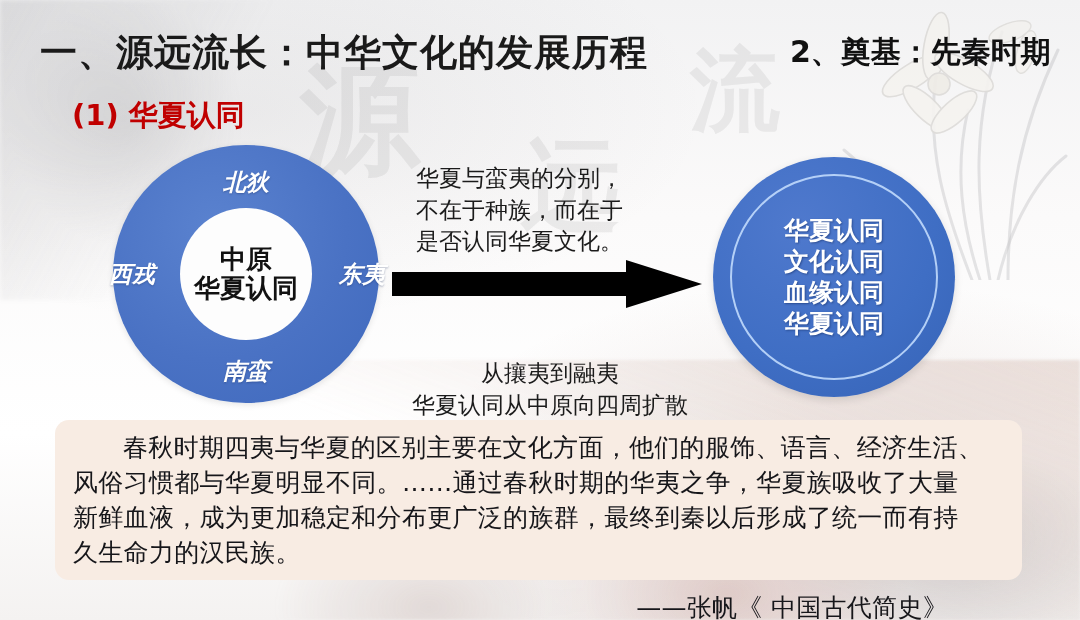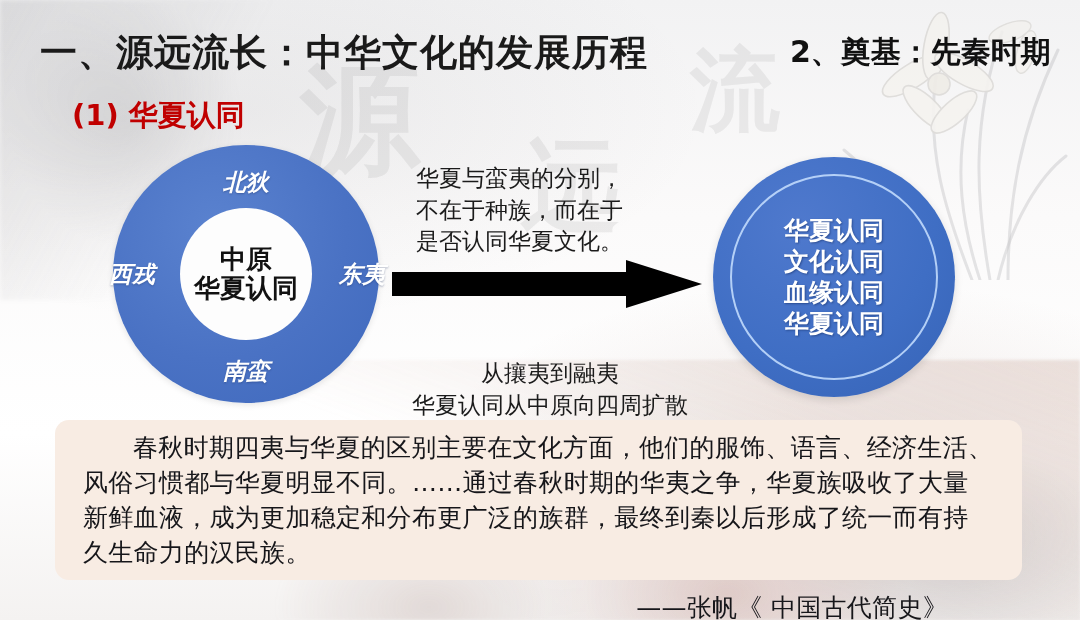--- a/index.html
+++ b/index.html
@@ -125,21 +125,21 @@
   }
   .disc-text div{
     font-size:25px;font-weight:700;
     text-shadow:1px 1px 2px rgba(10,30,80,.45);
   }
 
   
   .quote{
     position:absolute;left:55px;top:420px;width:967px;height:160px;
     background:#f8ece3;border-radius:14px;
-    padding:10px 18px 8px 28px;box-sizing:border-box;
+    padding:10px 18px 8px 18px;box-sizing:border-box;
   }
   .quote p{
     margin:0;font-size:25px;line-height:1.40;color:#16161a;
     letter-spacing:.3px;
   }
   .quote .indent{text-indent:2em;}
   .quote .attrib{text-align:right;padding-right:56px;margin-top:20px;}
 </style>
 </head>
 <body>

